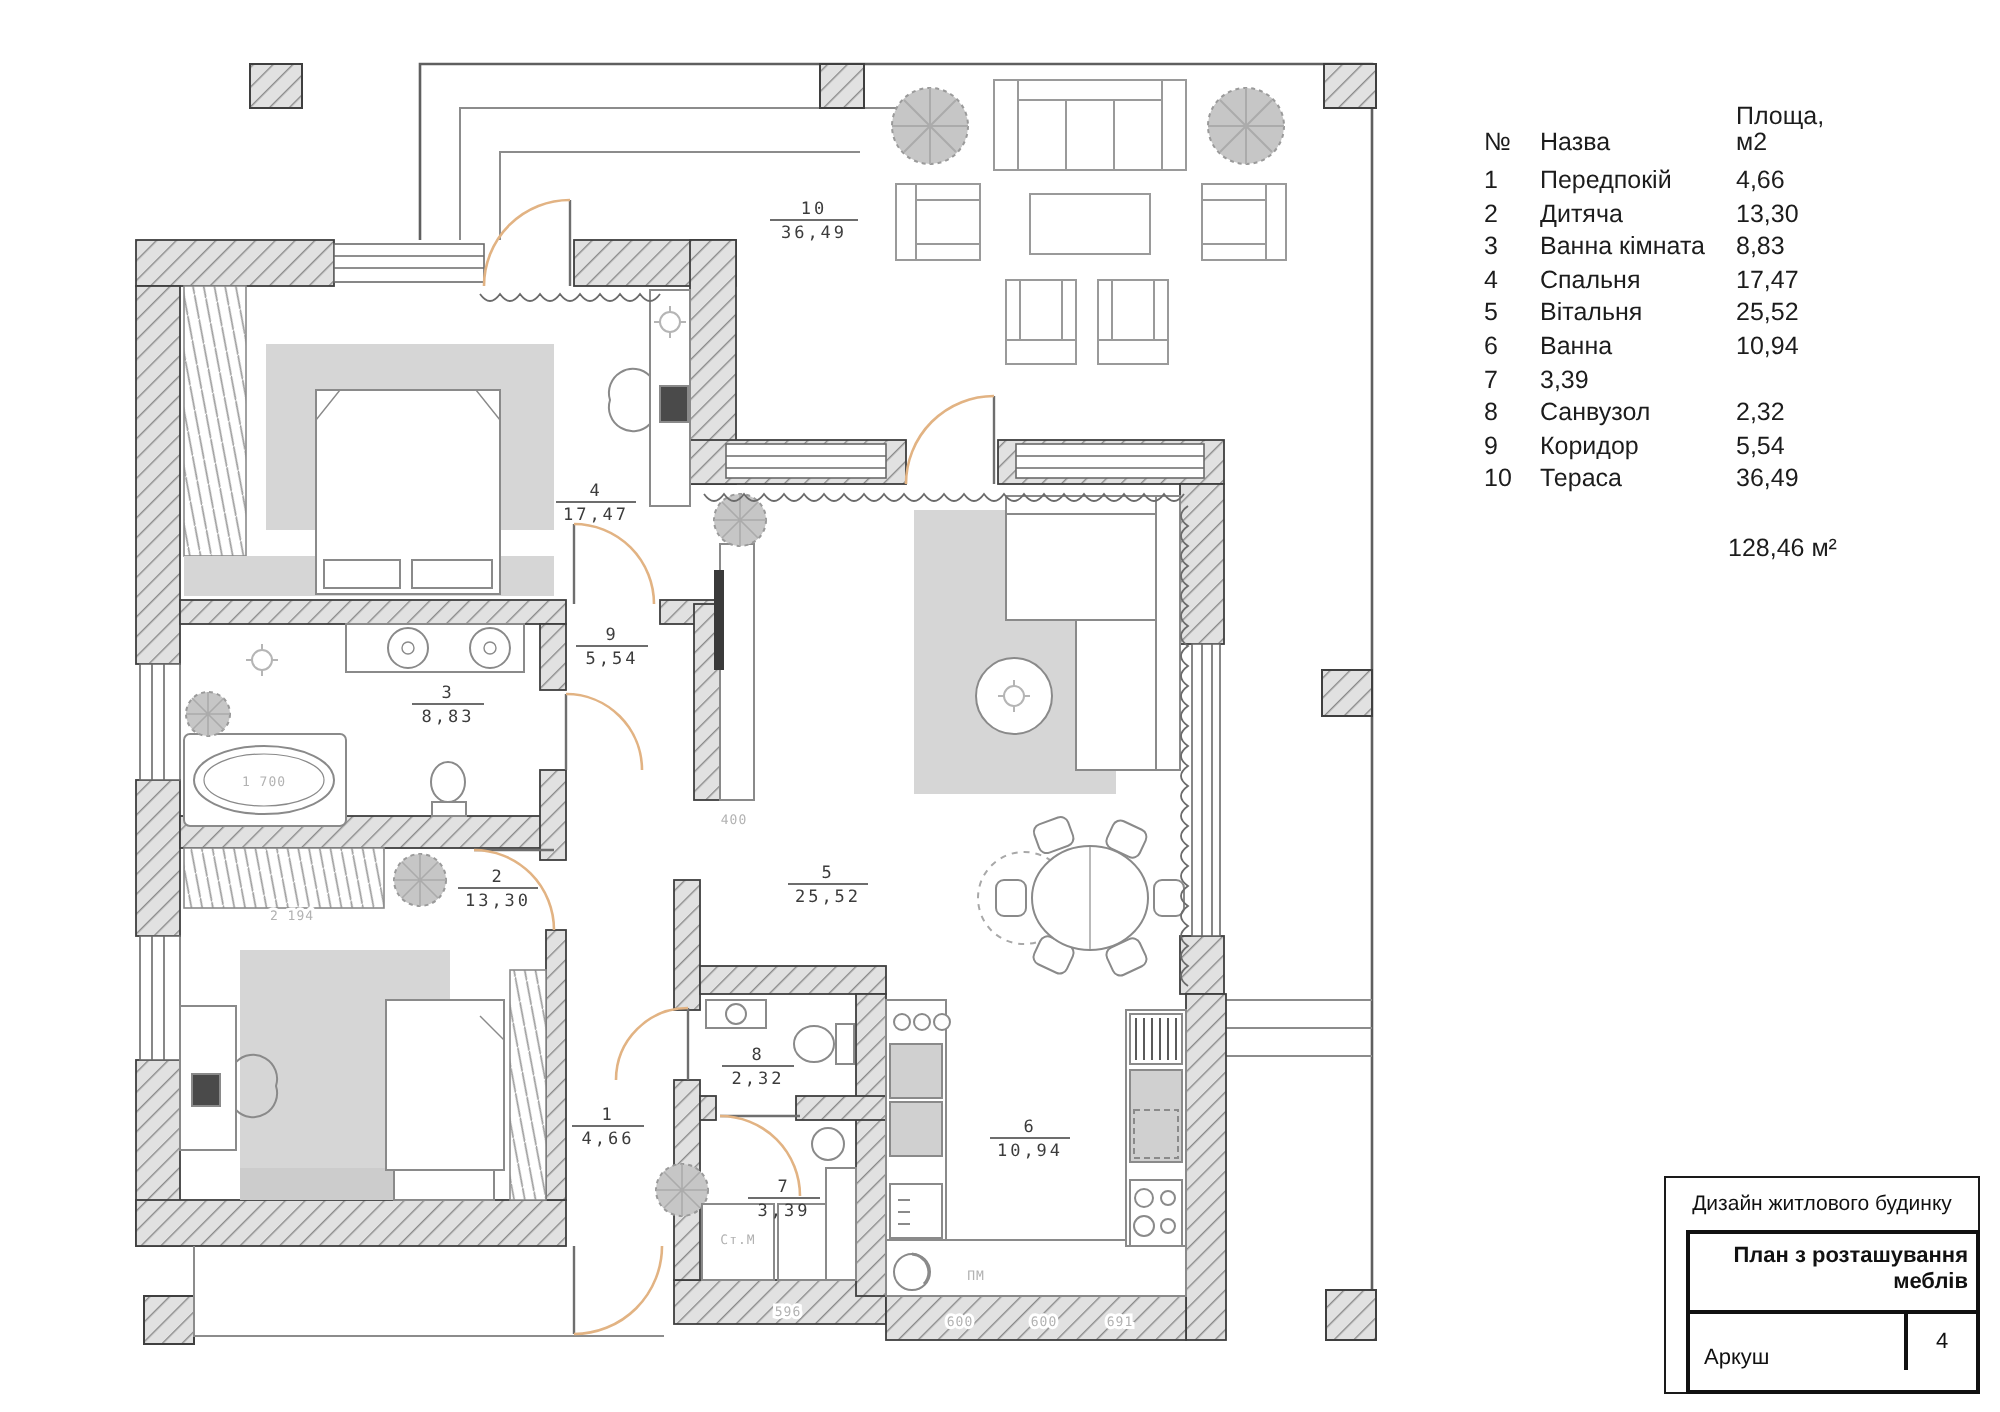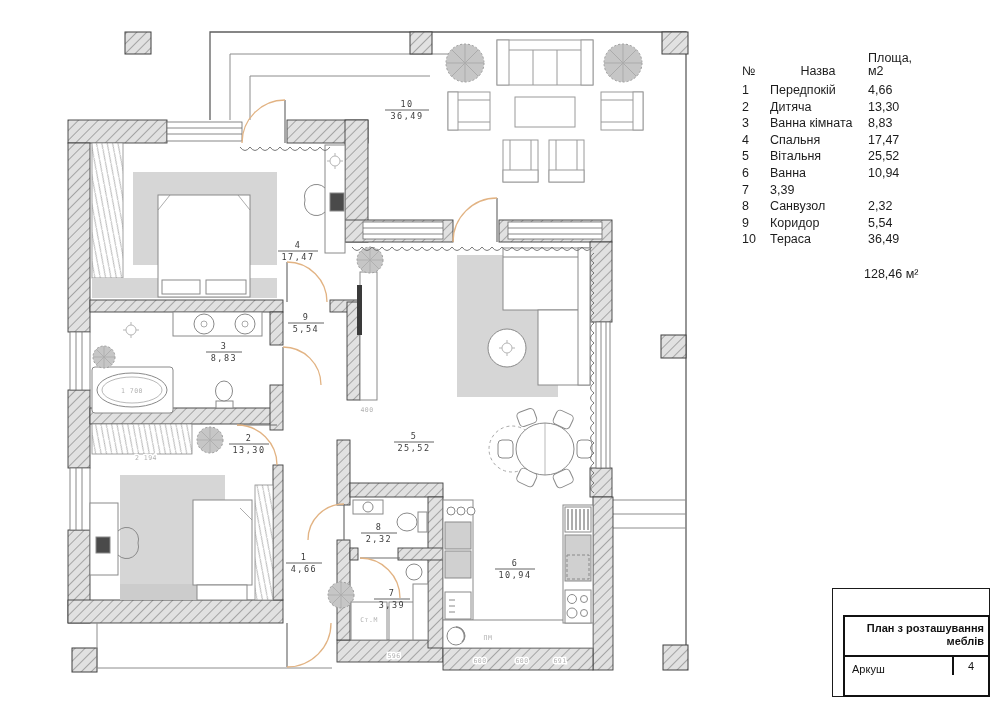--- a/index.html
+++ b/index.html
@@ -6,37 +6,37 @@
   #stage{position:relative;width:1000px;height:706px;background:#ffffff;overflow:hidden;
          font-family:"Liberation Sans",sans-serif;}
   #sheet-border{position:absolute;left:40px;top:11px;width:943px;height:682px;
 :2.5px solid #0b0b0b;background:transparent;}
   #plan-svg{position:absolute;left:0;top:0;width:1000px;height:706px;}
 
   
   #legend{position:absolute;left:742px;top:52px;width:196px;color:#1c1c1c;font-size:12.5px;}
   .lg-grid{display:grid;grid-template-columns:26px 96px 70px;column-gap:2px;}
   .lg-head{margin-bottom:4px;align-items:end;}
-  .lg-head .c2{text-align:center;}
+  .lg-head .c2{}
   .lg-head .c3{text-align:left;white-space:pre-line;line-height:13px;}
   .lg-row > div{line-height:16.6px;}
   .lg-row .c2{white-space:pre-line;}
   .lg-total{margin-top:19px;display:grid;grid-template-columns:122px 1fr;}
   .lg-total div{line-height:15px;}
 
   
   #titleblock{position:absolute;left:832px;top:588px;width:156px;height:107px;
               border:1px solid #1a1a1a;color:#111;}
   #tb-project{position:absolute;left:0;top:0;width:100%;height:26px;display:flex;
               align-items:center;justify-content:center;font-size:10.5px;}
   #tb-inner{position:absolute;left:10px;top:26px;right:-1px;bottom:-1px;border:2px solid #111;
             display:grid;grid-template-rows:1fr 20px 20px;}
   .tb-title{font-weight:bold;font-size:11px;line-height:13px;padding:5px 4px 0 7px;text-align:right;}
   .tb-row{display:grid;grid-template-columns:1fr 36px;border-top:2px solid #111;}
-  .tb-row .lab{padding:6px 0 0 7px;font-size:11px;}
+  .tb-row .lab{padding:16px 0 0 7px;font-size:11px;}
   .tb-row .val{border-left:2px solid #111;display:flex;align-items:center;justify-content:center;font-size:11px;}
 
   
   text{font-family:"DejaVu Sans Mono","Liberation Mono",monospace;}
   .rlab{font-size:8.5px;letter-spacing:1.5px;fill:#3c3c3c;}
   .dim{font-size:6.5px;letter-spacing:.5px;fill:#b2b2b2;}
   .dimh{paint-order:stroke;stroke:#ffffff;stroke-width:3px;}
 </style>
 </head>
 <body>
@@ -498,20 +498,21 @@
         <div class="c2">Тераса</div>
         <div>36,49</div>
       </div>
     <div class="lg-total">
       <div></div>
         <div>128,46 м²</div>
     </div>
   </div>
 
   <div id="titleblock">
+    <div id="tb-project">Дизайн житлового будинку</div>
     <div id="tb-inner">
       <div class="tb-title">План з розташування меблів</div>
       <div class="tb-row">
         <div class="lab">Аркуш</div>
         <div class="val">4</div>
       </div>
     </div>
   </div>
 
 </div>

